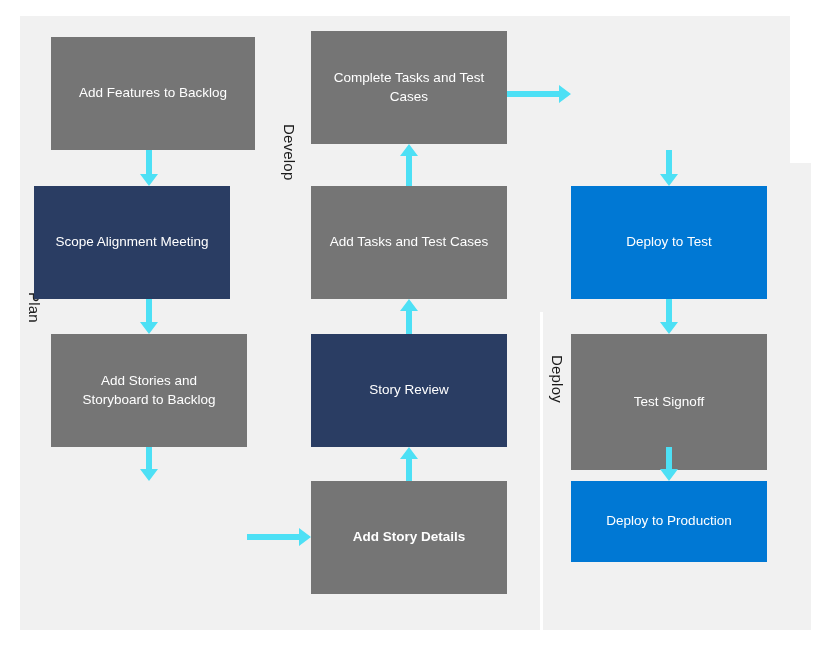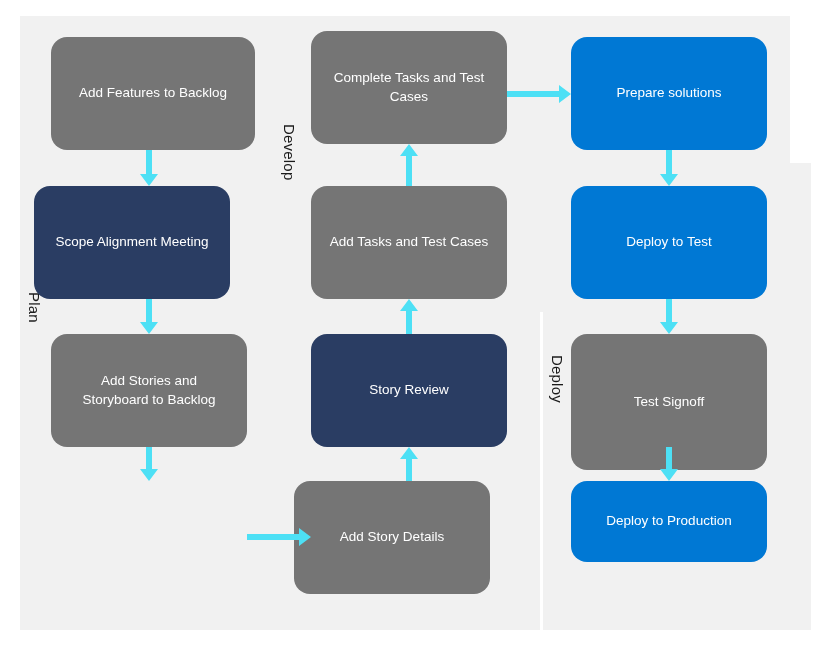--- a/index.html
+++ b/index.html
@@ -37,21 +37,20 @@
     display: flex;
     align-items: center;
     justify-content: center;
     text-align: center;
     color: #ffffff;
     font-size: 13.5px;
     line-height: 1.35;
     font-family: "Liberation Sans", sans-serif;
     padding: 12px 10px;
     box-sizing: border-box;
-    border-radius: 16px;
   }
   .node span {
     display: block;
     white-space: pre-line;
   }
   .node.gray  { background: #757575; }
   .node.navy  { background: #2a3d63; }
   .node.blue  { background: #0078d4; }
 
   .arrow {
@@ -96,27 +95,24 @@
   </div>
 
   <div class="node navy" style="left:311px; top:334px; width:196px; height:113px;">
     <span>Story Review</span>
   </div>
 
   <div class="node gray" style="left:311px; top:186px; width:196px; height:113px;">
     <span>Add Tasks  and Test Cases</span>
   </div>
 
-  <div class="node gray" style="left:294px; top:481px; width:196px; height:113px;">
+  <div class="node gray" style="left:311px; top:481px; width:196px; height:113px;font-weight:bold;">
     <span>Add Story Details</span>
   </div>
 
-  <div class="node blue" style="left:571px; top:37px; width:196px; height:113px;">
-    <span>Prepare solutions</span>
-  </div>
 
   <div class="node blue" style="left:571px; top:186px; width:196px; height:113px;">
     <span>Deploy to Test</span>
   </div>
 
   <div class="node gray" style="left:571px; top:334px; width:196px; height:136px;">
     <span>Test  Signoff</span>
   </div>
 
   <div class="node blue" style="left:571px; top:481px; width:196px; height:81px;">

